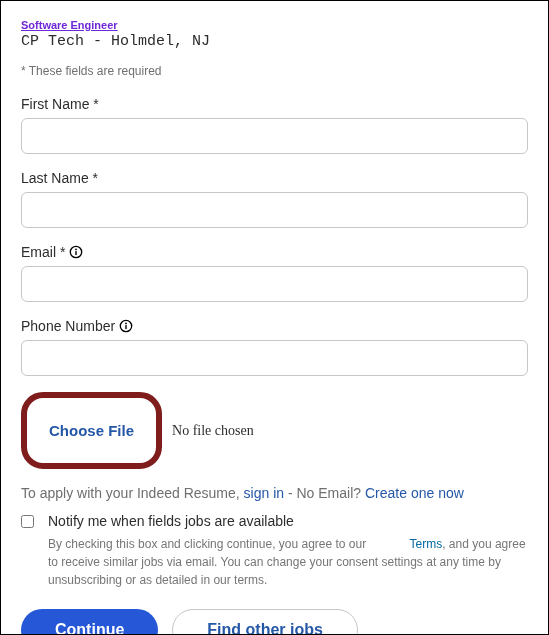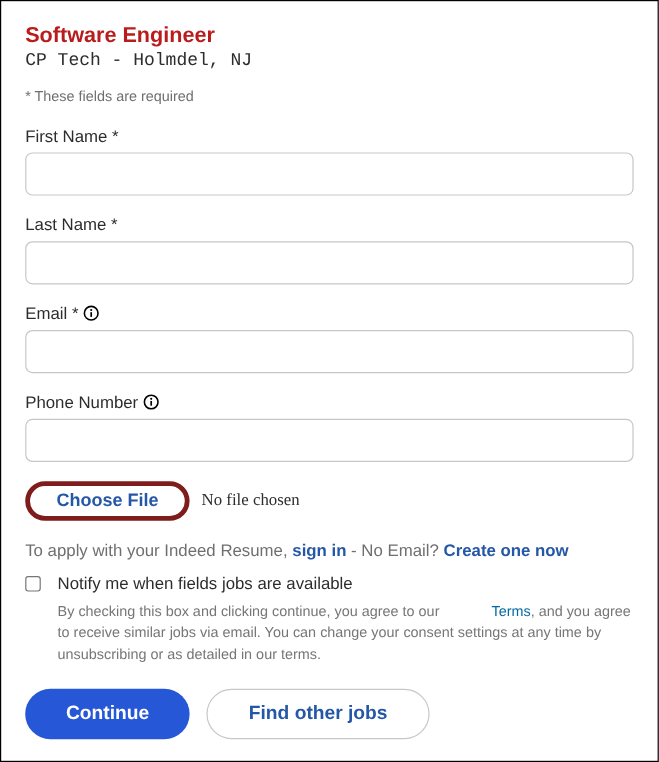--- a/index.html
+++ b/index.html
@@ -10,24 +10,25 @@
     body {
       font-family: -apple-system, BlinkMacSystemFont, "Segoe UI", Helvetica, Arial, sans-serif;
       font-size: 14px;
       color: #2d2d2d;
       width: 549px;
       height: 635px;
       border: 1px solid #000;
       padding: 18px 20px;
     }
     .job-title {
-      font-size: 18px;
-      font-weight: 700;
-      color: #b91c1c;
+      font-size: 11px;
+      font-weight: 700;
+      color: #6d28d9;
       margin-bottom: 2px;
+      text-decoration: underline;
     }
     .job-location {
       font-size: 15px;
       color: #2d2d2d;
       margin-bottom: 14px;
       font-family: Liberation Mono, monospace;
     }
     .required-note {
       font-size: 12px;
       color: #6f6f6f;
@@ -67,43 +68,43 @@
       padding: 0 10px;
       font-size: 14px;
       background: #fff;
     }
     .file-row {
       display: flex;
       align-items: center;
       gap: 10px;
     }
     .choose-file-btn {
-      border: 4px solid #7f1d1d;
+      border: 6px solid #7f1d1d;
       color: #2557a7;
       background: #fff;
       font-weight: 700;
       font-size: 15px;
-      padding: 4px 22px;
+      padding: 24px 22px;
       border-radius: 22px;
       cursor: pointer;
     }
     .file-status {
       font-size: 14px;
       color: #2d2d2d;
       font-family: Liberation Serif, serif;
     }
     .apply-line {
       font-size: 14px;
       color: #6f6f6f;
       margin-top: 14px;
       margin-bottom: 12px;
     }
     .link {
       color: #2557a7;
-      font-weight: 700;
+      font-weight: 400;
       cursor: pointer;
     }
     .notify-row {
       display: flex;
       align-items: flex-start;
       gap: 14px;
       margin-bottom: 20px;
     }
     .notify-checkbox {
       margin-top: 2px;

